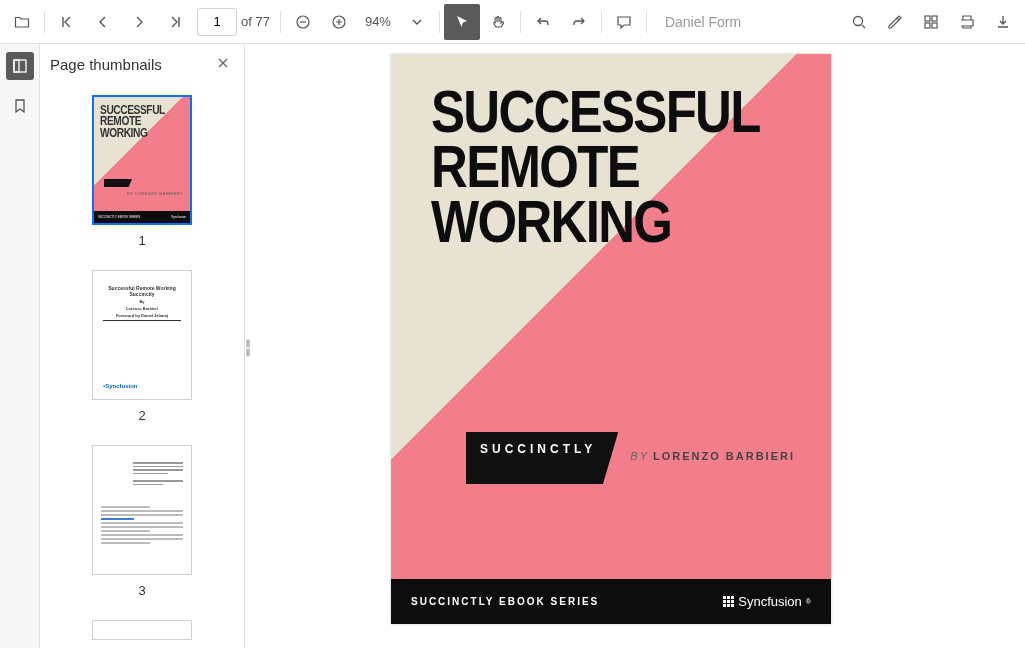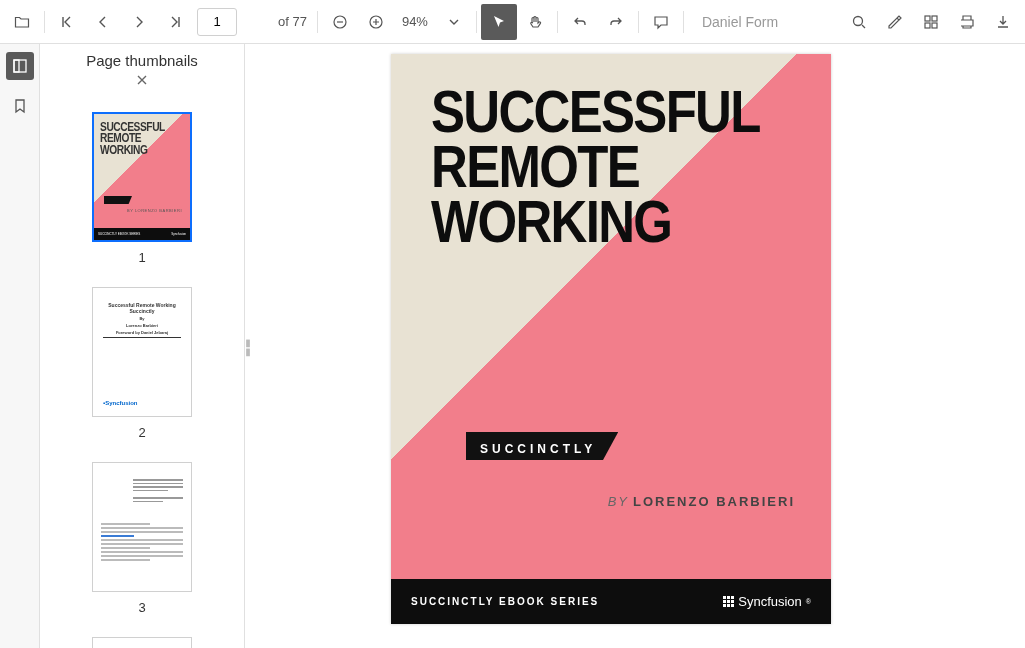--- a/index.html
+++ b/index.html
@@ -3,32 +3,32 @@
 <meta charset="utf-8">
 <style>
 * { box-sizing: border-box; margin: 0; padding: 0; }
 body { font-family: "Segoe UI", Arial, sans-serif; font-size: 13px; color: #333; background: #fff; width: 1025px; height: 648px; overflow: hidden; }
 .toolbar { height: 44px; border-bottom: 1px solid #e0e0e0; display: flex; align-items: center; padding: 0 4px; gap: 0; }
 .tb-btn { width: 36px; height: 36px; display: flex; align-items: center; justify-content: center; border: none; background: transparent; border-radius: 2px; cursor: pointer; color: #555; }
 .tb-btn.active { background: #5a5a5a; color: #fff; }
 .tb-btn svg { width: 16px; height: 16px; }
 .tb-sep { width: 1px; height: 22px; background: #e0e0e0; margin: 0 4px; }
 .page-input { width: 40px; height: 28px; border: 1px solid #d0d0d0; border-radius: 3px; text-align: center; font-size: 13px; margin: 0 4px; }
-.page-total { color: #555; margin-right: 6px; margin-left: 37px; }
+.page-total { color: #555; margin-right: 6px; }
 .zoom-text { color: #555; margin: 0 6px; min-width: 30px; text-align: center; }
 .submit-form { color: #999; padding: 0 14px; font-size: 14px; }
 .spacer-flex { flex: 1; }
 
 .main { display: flex; height: 604px; }
 .rail { width: 40px; background: #f7f7f7; border-right: 1px solid #e0e0e0; display: flex; flex-direction: column; align-items: center; padding-top: 8px; gap: 12px; }
 .rail-btn { width: 28px; height: 28px; display: flex; align-items: center; justify-content: center; border-radius: 3px; cursor: pointer; color: #555; }
 .rail-btn.active { background: #5a5a5a; color: #fff; }
 
 .thumbs-panel { width: 205px; border-right: 1px solid #e0e0e0; display: flex; flex-direction: column; position: relative; }
-.thumbs-header { display: flex; align-items: center; justify-content: space-between; padding: 8px 10px; flex-direction: column; }
+.thumbs-header { display: flex; align-items: center; justify-content: space-between; padding: 8px 10px; }
 .thumbs-title { font-size: 15px; color: #333; }
 .thumbs-close { cursor: pointer; color: #666; padding: 4px; }
 .thumbs-list { flex: 1; overflow-y: auto; padding: 10px 0; }
 .thumbs-list::-webkit-scrollbar { width: 10px; }
 .thumbs-list::-webkit-scrollbar-thumb { background: #ccc; border-radius: 5px; }
 .thumb-item { display: flex; flex-direction: column; align-items: center; margin-bottom: 22px; }
 .thumb-page { width: 100px; height: 130px; border: 1px solid #d0d0d0; background: #fff; position: relative; overflow: hidden; cursor: pointer; }
 .thumb-page.selected { border: 2px solid #0d6efd; }
 .thumb-num { margin-top: 8px; font-size: 13px; color: #333; }
 
@@ -39,22 +39,22 @@
 .viewer::-webkit-scrollbar { width: 14px; height: 14px; }
 .viewer::-webkit-scrollbar-thumb { background: #ccc; border: 3px solid #fff; border-radius: 8px; }
 .viewer::-webkit-scrollbar-button:single-button { background: #fff; height: 14px; width: 14px; display: block; }
 .viewer::-webkit-scrollbar-button:single-button:vertical:decrement { background: linear-gradient(#fff,#fff); border-bottom: 6px solid #888; border-left: 5px solid transparent; border-right: 5px solid transparent; height: 0; width: 0; margin: 4px auto; }
 .viewer::-webkit-scrollbar-button:single-button:vertical:increment { border-top: 6px solid #888; border-left: 5px solid transparent; border-right: 5px solid transparent; height: 0; width: 0; margin: 4px auto; }
 
 .page-canvas { width: 440px; height: 570px; background: #e8e2d3; position: relative; overflow: hidden; box-shadow: 0 0 3px rgba(0,0,0,.2); }
 .cover-shadow { position:absolute; top:0; left:0; right:0; bottom:45px; background:
   linear-gradient(135deg, transparent 0%, transparent 42%, #f27e8b 42%, #f27e8b 100%); }
 .cover-title { position: absolute; top: 30px; left: 40px; font-family: "Arial Black", Impact, sans-serif; font-weight: 900; font-size: 60px; line-height: 0.92; letter-spacing: -2px; color: #0d0d0d; font-stretch: condensed; transform: scaleX(0.85); transform-origin: left top; }
-.succinct-badge { position: absolute; top: 378px; left: 75px; background: #111; color: #fff; padding: 10px 22px 4px 14px; font-size: 12px; font-weight: 600; letter-spacing: 4px; clip-path: polygon(0 0, 100% 0, 90% 100%, 0 100%); }
-.byline { position: absolute; top: 440px; right: 36px; color: #444; font-size: 13px; letter-spacing: 2px; font-weight: 600; }
+.succinct-badge { position: absolute; top: 378px; left: 75px; background: #111; color: #fff; padding: 10px 22px 28px 14px; font-size: 12px; font-weight: 600; letter-spacing: 4px; clip-path: polygon(0 0, 100% 0, 90% 100%, 0 100%); }
+.byline { position: absolute; top: 396px; right: 36px; color: #444; font-size: 11px; letter-spacing: 2px; font-weight: 600; }
 .byline .by { font-style: italic; font-weight: 400; color: #666; margin-right: 4px; }
 .footer-bar { position: absolute; bottom: 0; left: 0; right: 0; height: 45px; background: #0d0d0d; display: flex; align-items: center; justify-content: space-between; padding: 0 20px; }
 .footer-series { color: #fff; font-size: 10px; letter-spacing: 2px; font-weight: 600; }
 .footer-logo { color: #fff; font-size: 13px; font-weight: 400; display:flex; align-items:center; gap:4px; }
 .footer-logo .grid-ico { display:inline-grid; grid-template-columns: repeat(3,3px); grid-template-rows: repeat(3,3px); gap:1px; }
 .footer-logo .grid-ico i { background:#fff; }
 
 
 .mini-cover { position:absolute; inset:0; background:#e8e2d3; }
 .mini-shadow { position:absolute; inset:0; bottom:12px; background: linear-gradient(135deg, transparent 0%, transparent 42%, #f27e8b 42%); }

